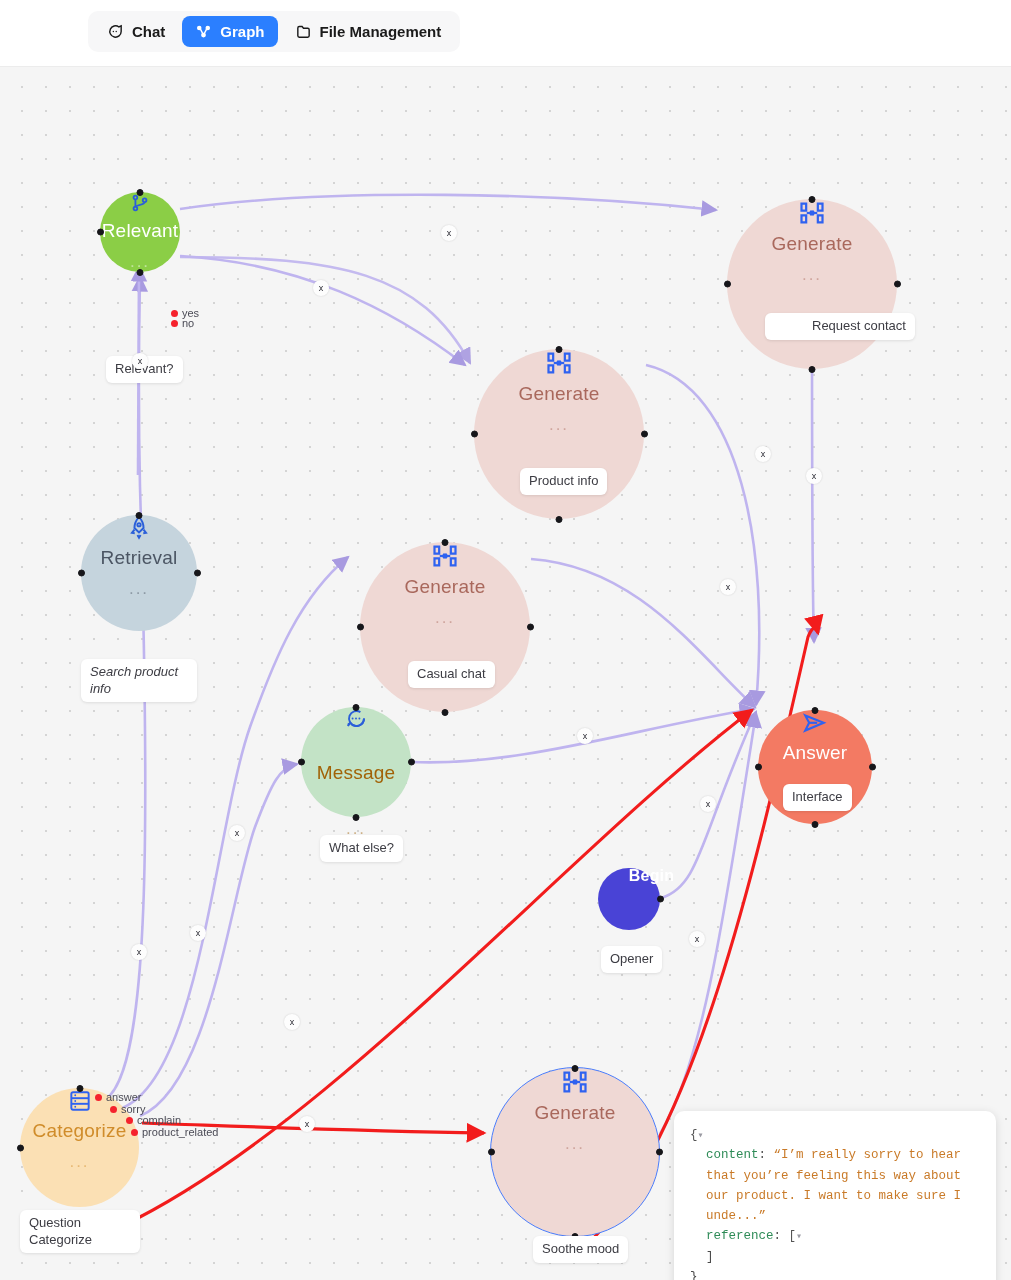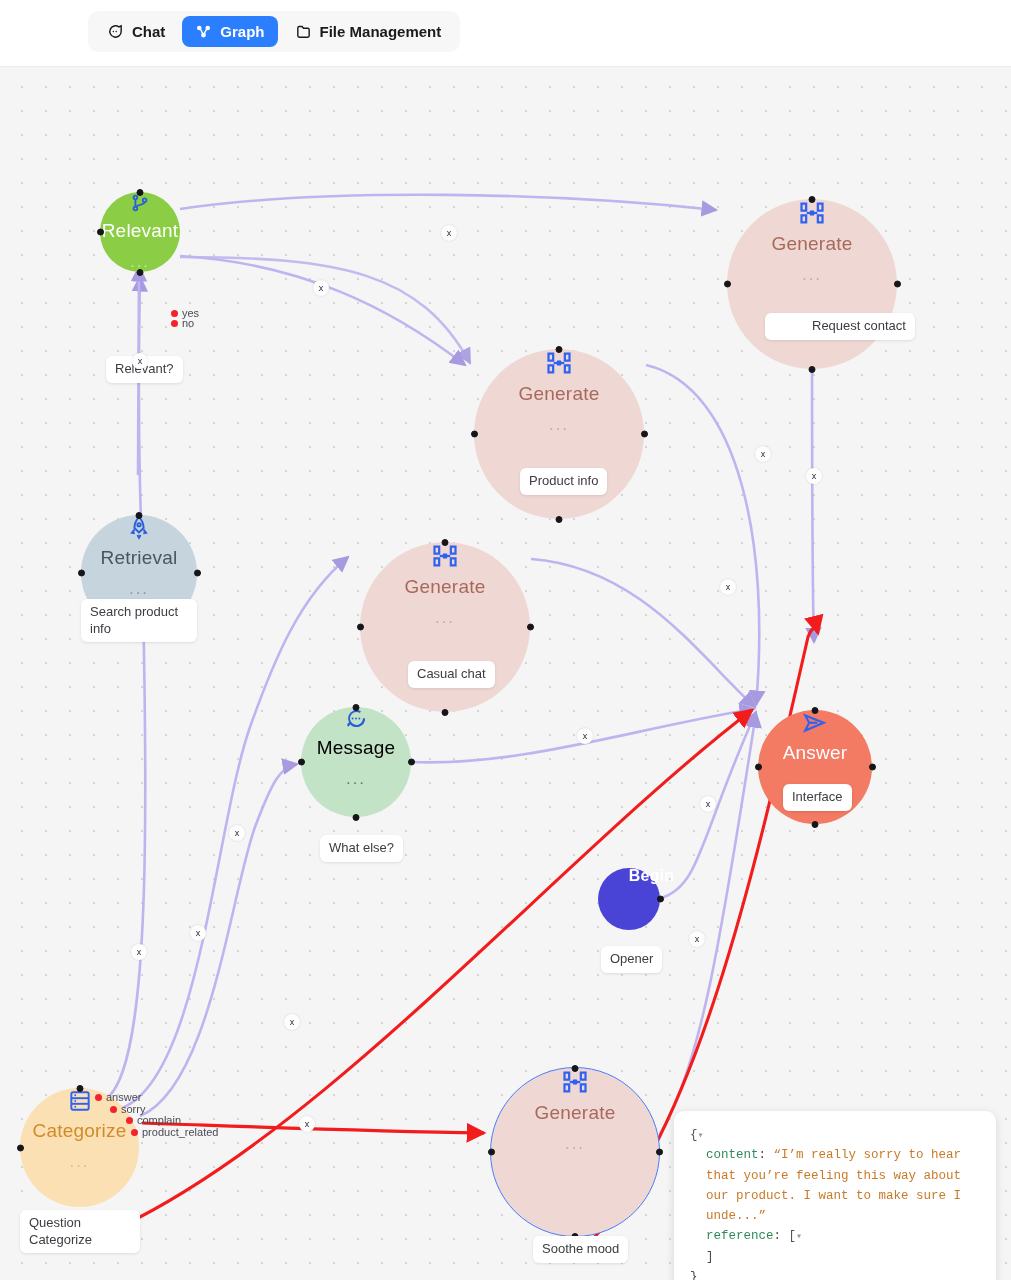--- a/index.html
+++ b/index.html
@@ -243,21 +243,21 @@
             <path d="M16.2 13.5l2.3 3-2.6.4"></path>
           <path d="M10.6 18.4 12 21l1.4-2.6"></path>
         </svg>
       </span>
       <span class="nlabel">Retrieval</span>
       <span class="ndots">...</span>
       <span class="handle t"></span>
       <span class="handle l"></span>
       <span class="handle r"></span>
     </div>
-    <div class="chip" style="left:81px; top:532px; width:116px;">Search product
+    <div class="chip" style="left:81px; top:592px; width:116px;font-style:italic;">Search product
 info</div>
 
     <div class="node" style="left:727px; top:132px; width:170px; height:170px;
                 background:#efd8d4; color:#a9685c;">
       <span class="nicon">
         <svg width="28" height="28" viewBox="0 0 24 24" fill="none" stroke="#2f62f0" stroke-width="1.9">
           <path d="M3 4h4v6H3z"></path>
             <path d="M3 14h4v6H3z"></path>
           <path d="M17 4h4v6h-4z"></path>
             <path d="M17 14h4v6h-4z"></path>
@@ -316,21 +316,21 @@
       <span class="nlabel">Generate</span>
       <span class="ndots">...</span>
       <span class="handle t"></span>
       <span class="handle l"></span>
       <span class="handle r"></span>
       <span class="handle b"></span>
     </div>
     <div class="chip" style="left:408px; top:594px;">Casual chat</div>
 
     <div class="node" style="left:301px; top:640px; width:110px; height:110px;
-                background:#c3e3c6; color:#000000;">
+                background:#c3e3c6; color:#a16207;gap:25px;">
       <span class="nicon">
         <svg width="24" height="24" viewBox="0 0 24 24" fill="none" stroke="#2b5fd9" stroke-width="1.9">
           <path d="M20 11.5a7.5 7.5 0 1 1-3.6-6.4"></path>
           <path d="M20 11.5a7.5 7.5 0 0 1-13.6 4.3L4 19l.9-3.1"></path>
           <circle cx="8.6" cy="11.5" r=".95" fill="#2b5fd9" stroke="none"></circle>
           <circle cx="12" cy="11.5" r=".95" fill="#2b5fd9" stroke="none"></circle>
           <circle cx="15.4" cy="11.5" r=".95" fill="#2b5fd9" stroke="none"></circle>
         </svg>
       </span>
       <span class="nlabel">Message</span>

